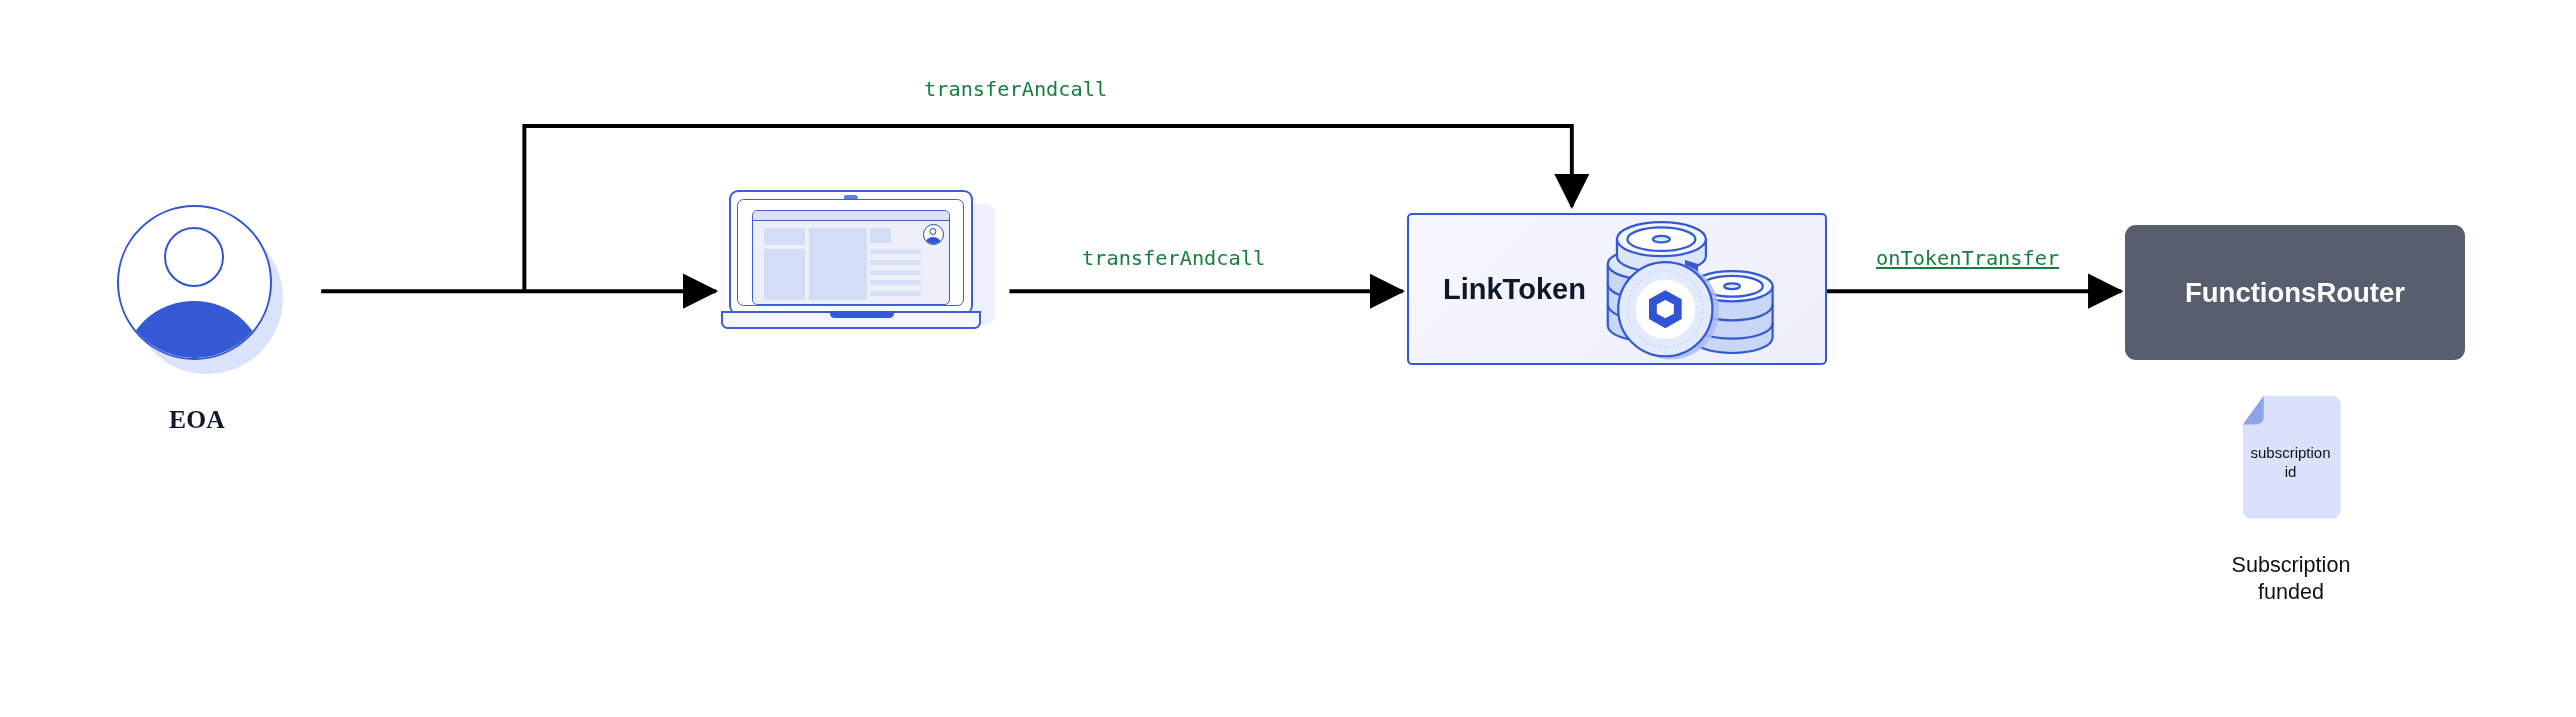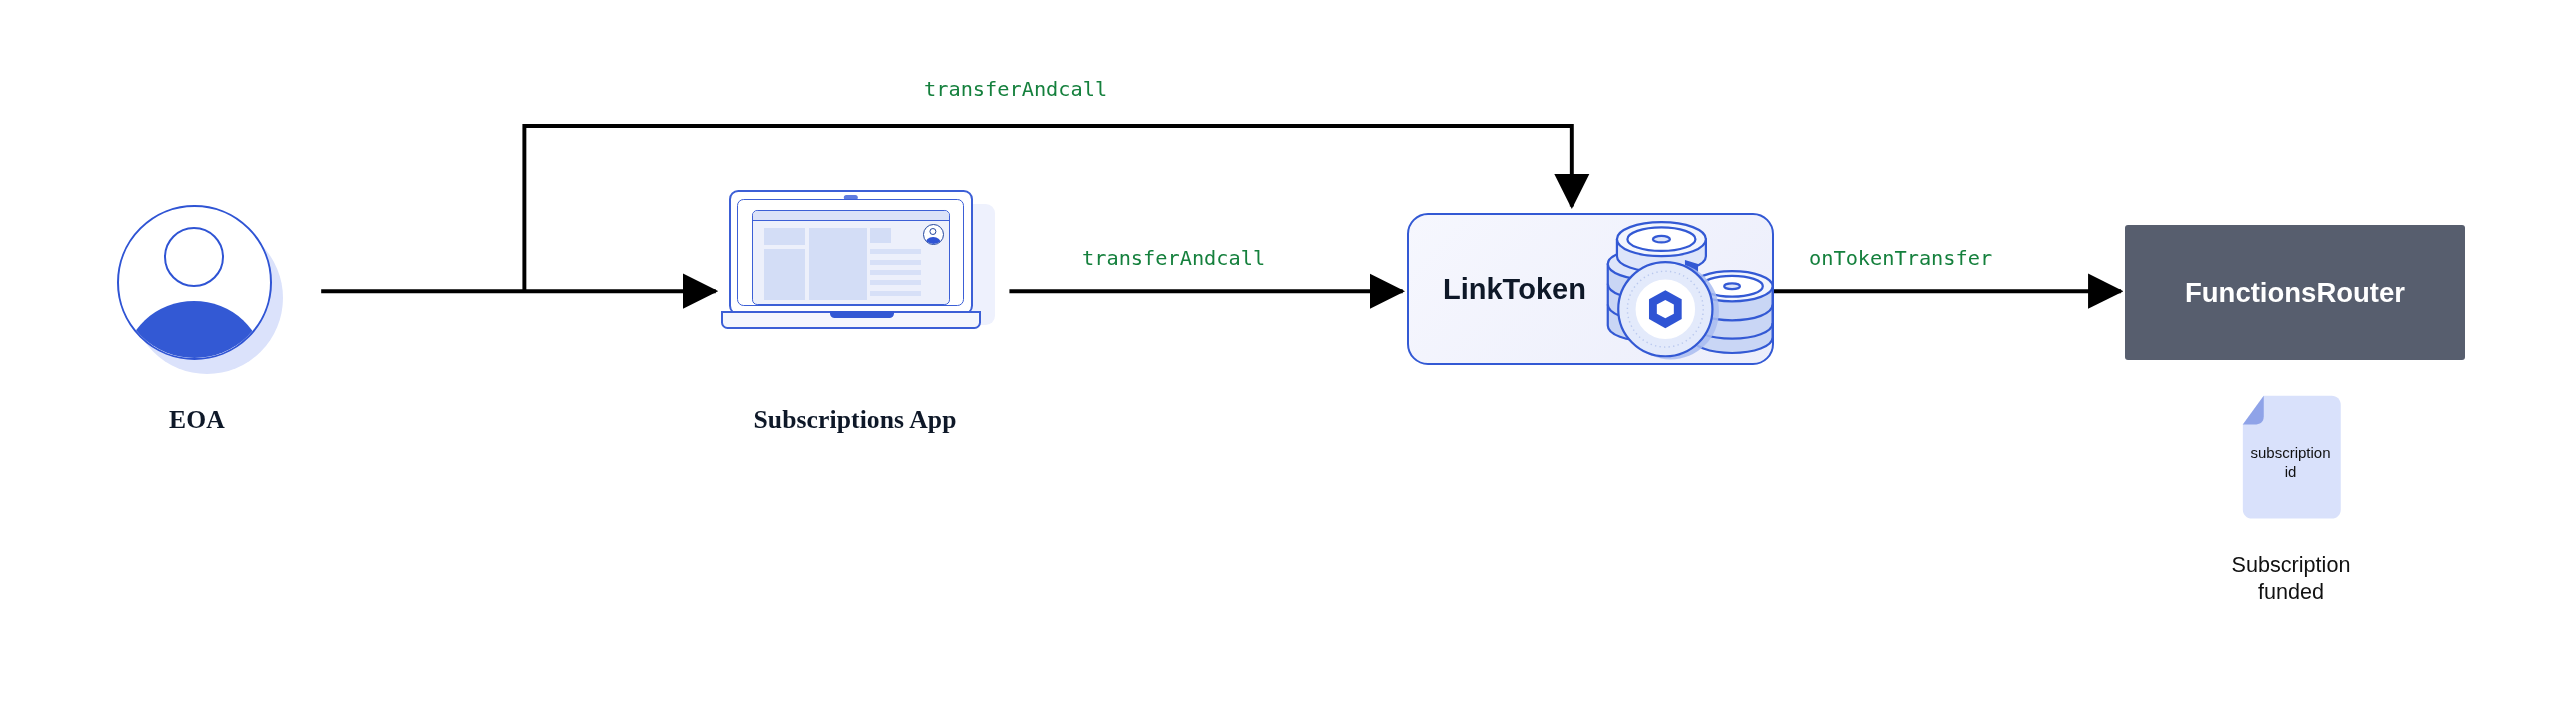--- a/index.html
+++ b/index.html
@@ -118,37 +118,37 @@
     border: 2px solid #3c5fd6; border-radius: 0 0 6.6px 6.6px;
     background: #f4f6fd; box-sizing: border-box;
   }
   .lap-notch {
     position: absolute; left: 50%; top: 121px; transform: translateX(-50%);
     width: 64px; height: 7.2px; border-radius: 0 0 4.6px 4.6px; background: #3359d4;
   }
 
   
   .linktoken-box {
-    left: 1407px; top: 213px; width: 367px; height: 152px;
-    border: 2.6px solid #3359d4; border-radius: 21px;
+    left: 1407px; top: 213px; width: 420px; height: 152px;
+    border: 2.6px solid #3359d4; border-radius: 5px;
     background: linear-gradient(135deg, #f6f7fe 0%, #eceefb 100%);
     box-sizing: border-box;
   }
   .linktoken-text {
     position: absolute; left: 34px; top: 50%;
     transform: translateY(-50%);
     font-size: 29px; font-weight: bold; color: #0e1828;
     white-space: nowrap;
   }
   .coins { position: absolute; left: 1593px; top: 213px; width: 197px; height: 157px; }
 
   
   .router-box {
     left: 2125px; top: 225px; width: 340px; height: 135px;
-    background: #575e6e; border-radius: 3px;
+    background: #575e6e; border-radius: 11px;
     display: flex; align-items: center; justify-content: center;
   }
   .router-text {
     font-size: 27.5px; font-weight: bold; color: #ffffff; white-space: nowrap;
   }
 
   
   .doc-wrap { left: 2235px; top: 393px; width: 111px; height: 131px; }
   .doc-label {
     position: absolute; left: 50%; top: 51px; transform: translateX(-50%);
@@ -164,21 +164,21 @@
   
   .edge-label {
     position: absolute;
     font-family: "DejaVu Sans Mono", "Liberation Mono", monospace;
     font-size: 20.3px;
     color: #15803d;
     white-space: nowrap;
   }
   .lbl-top   { left: 924px; top: 77px; }
   .lbl-mid   { left: 1082px; top: 246px; }
-  .lbl-right { left: 1809px; top: 246px; }
+  .lbl-right { left: 1876px; top: 246px; text-decoration: underline; }
 
   svg.edges { position: absolute; left: 0; top: 0; width: 2576px; height: 718px; }
 </style>
 </head>
 <body>
 
 <div id="canvas">
 
   <svg class="edges" viewBox="0 0 3930 1095">
     <defs>
@@ -227,21 +227,20 @@
         <div class="lap-row" style="top:80px"></div>
         <div class="lap-avatar">
           <i></i>
           <b></b>
         </div>
       </div>
     </div>
     <div class="lap-base"></div>
     <div class="lap-notch"></div>
   </div>
-  <div class="node-label label-app">Subscriptions App</div>
 
   <div class="node linktoken-box">
     <div class="linktoken-text">LinkToken</div>
   </div>
 
   <div class="coins">
     <svg width="197" height="157" viewBox="0 0 300 240">
       <g stroke="#3359d4" stroke-width="3.4" stroke-linejoin="round">
 
         <path d="M22,78 L22,172 C22,186 50,196 86,196 C122,196 150,186 150,172 L150,78 Z" fill="#c9d6f5"></path>

